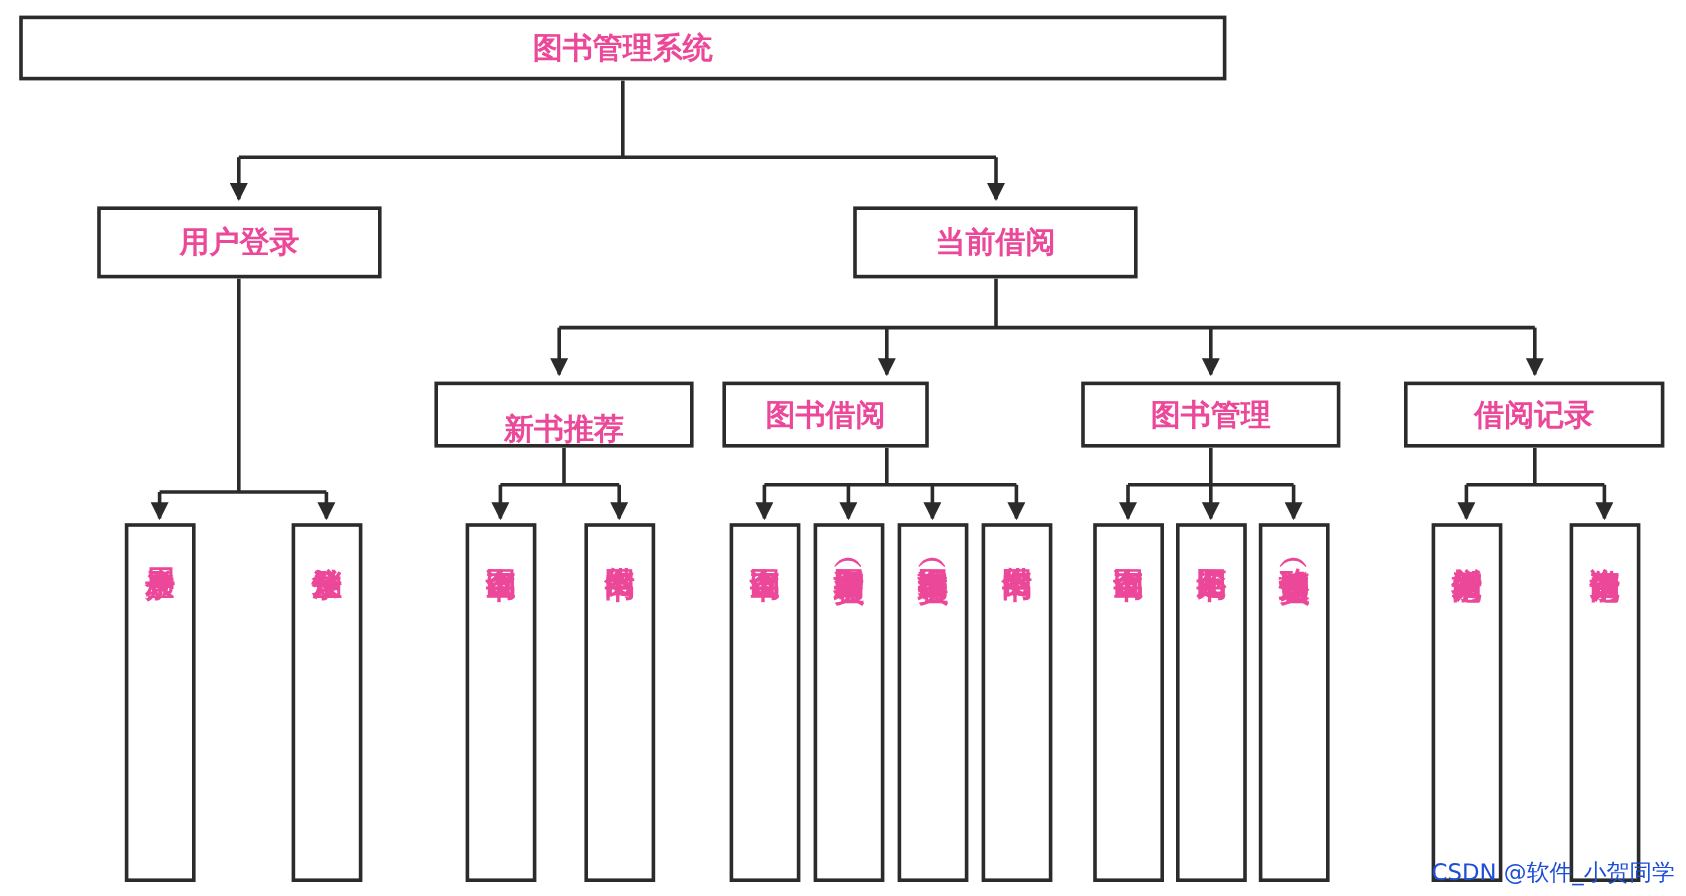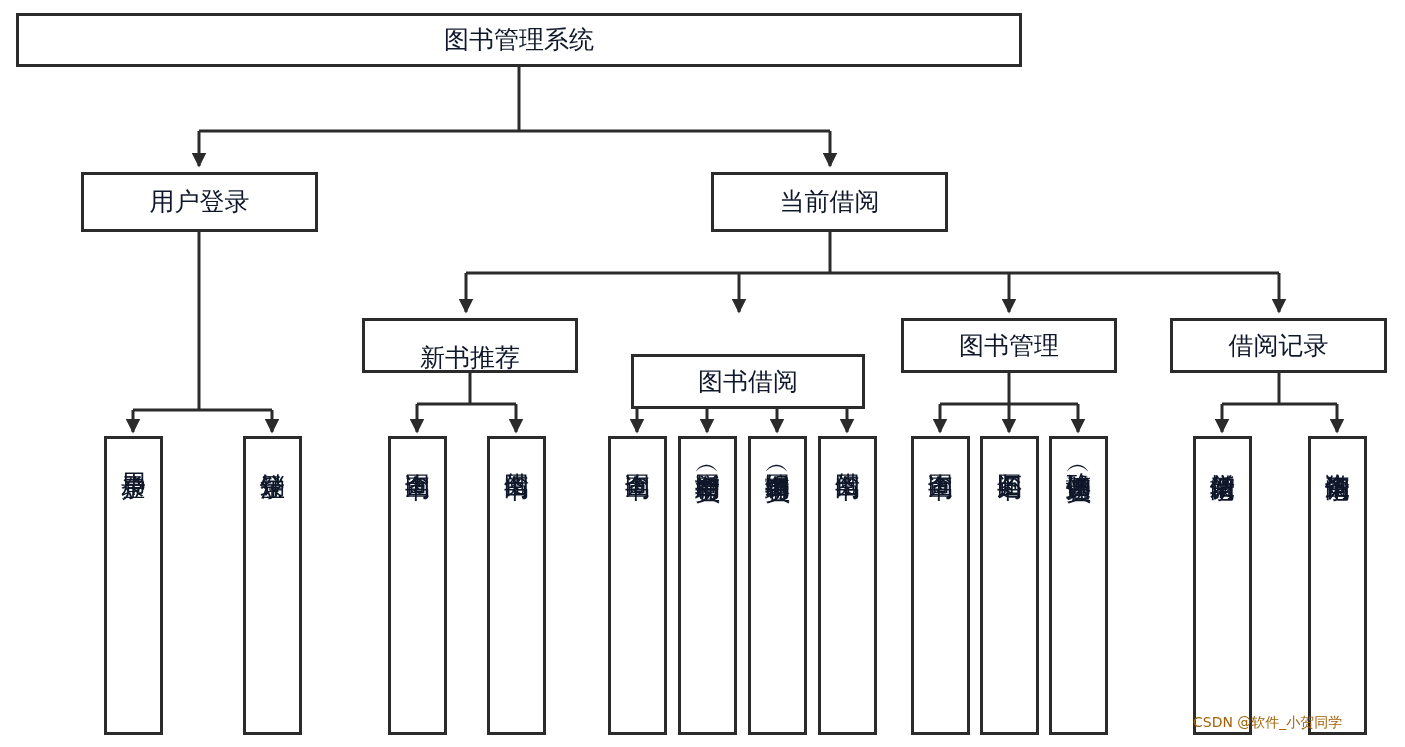--- a/index.html
+++ b/index.html
@@ -23,21 +23,22 @@
     pointer-events:none;
   }
   .node{
     position:absolute;
     box-sizing:border-box;
     background:#ffffff;
     border:3px solid #2b2b2b;
     display:flex;
     align-items:center;
     justify-content:center;
-    color:#0f172a;
+    color:#ec4899;
+    font-weight:bold;
   }
   .node .label{
     display:block;
     text-align:center;
     line-height:1.02;
     letter-spacing:0px;
     white-space:nowrap;
   }
   
   .node.horiz .label{
@@ -55,22 +56,22 @@
   .node.vert .label{
     writing-mode:vertical-rl;
     text-orientation:upright;
     font-size:25px;
     line-height:1.0;
     letter-spacing:1px;
     white-space:nowrap;
   }
   .watermark{
     position:absolute;
-    color:#a16207;
-    font-size:14px;
+    color:#1d4ed8;
+    font-size:19px;
     white-space:nowrap;
     font-family:"DejaVu Sans","Liberation Sans",sans-serif;
   }
 </style>
 </head>
 <body>
 
 <div id="canvas">
 
   <svg id="edges" viewBox="0 0 1405 747" xmlns="http://www.w3.org/2000/svg">
@@ -133,21 +134,21 @@
   </div>
 
   <div class="node horiz" style="left:711px; top:172px; width:237px; height:60px;">
     <span class="label">当前借阅</span>
   </div>
 
   <div class="node horiz" style="left:362px; top:318px; width:216px; height:55px;align-items:flex-end;">
     <span class="label">新书推荐</span>
   </div>
 
-  <div class="node horiz" style="left:631px; top:318px; width:234px; height:55px;margin-top:36px;">
+  <div class="node horiz" style="left:602px; top:318px; width:172px; height:55px;">
     <span class="label">图书借阅</span>
   </div>
 
   <div class="node horiz" style="left:901px; top:318px; width:216px; height:55px;">
     <span class="label">图书管理</span>
   </div>
 
   <div class="node horiz" style="left:1170px; top:318px; width:217px; height:55px;">
     <span class="label">借阅记录</span>
   </div>

